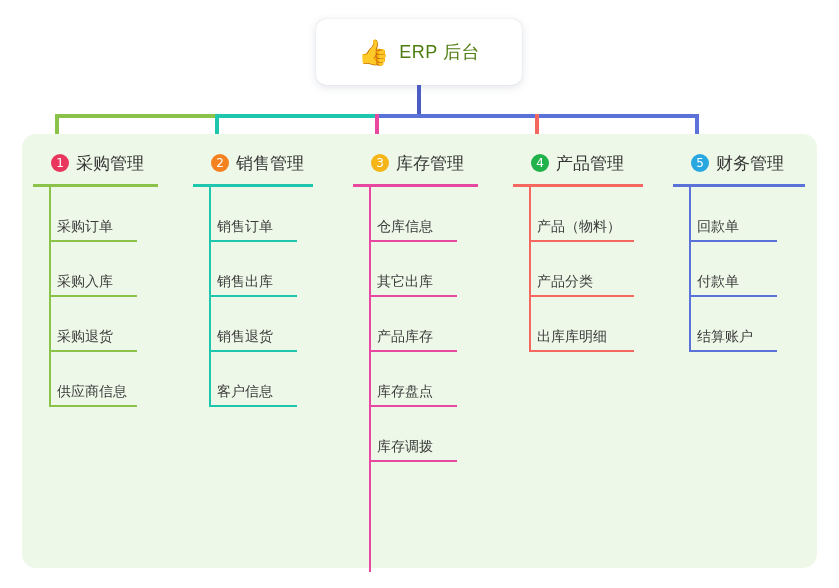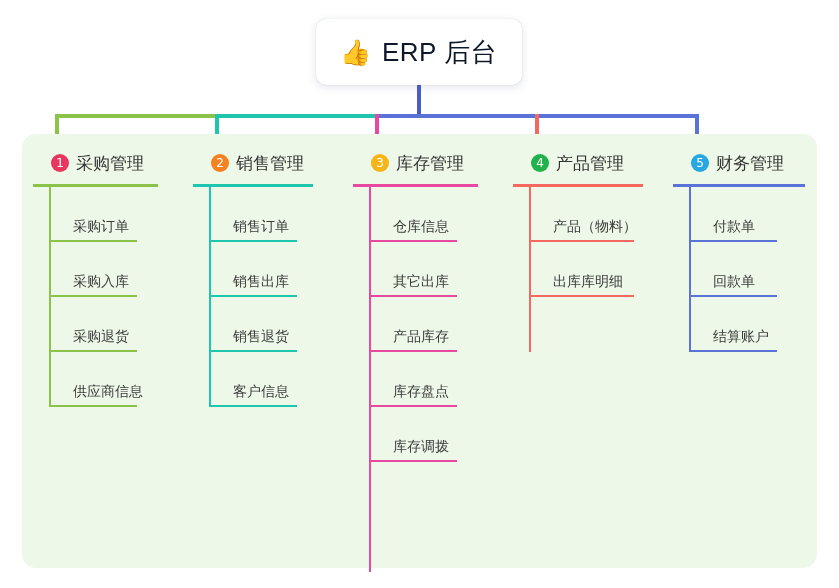--- a/index.html
+++ b/index.html
@@ -30,22 +30,22 @@
     align-items: center;
     justify-content: center;
     gap: 10px;
     box-sizing: border-box;
   }
   #root-card .root-emoji {
     font-size: 25px;
     line-height: 1;
   }
   #root-card .root-title {
-    font-size: 26px;
-    color: #0f172a;
+    font-size: 18px;
+    color: #4d7c0f;
     letter-spacing: 0.5px;
     white-space: nowrap;
   }
 
   
   #root-stem {
     position: absolute;
     left: 417px;
     top: 85px;
     width: 4px;
@@ -128,21 +128,21 @@
     width: 2px;
   }
   .leaf {
     position: relative;
     height: 55px;
     box-sizing: border-box;
     padding-left: 18px;
   }
   .leaf-label {
     position: absolute;
-    left: 24px;
+    left: 8px;
     bottom: 6px;
     font-size: 14px;
     color: #3b3b3b;
     white-space: nowrap;
   }
   .leaf-rule {
     position: absolute;
     left: 0;
     bottom: 0;
     height: 2px;
@@ -258,40 +258,44 @@
         <span class="col-title">产品管理</span>
       </div>
       <div class="col-rule" style="background: rgb(244, 104, 95); width: 130px;"></div>
       <div class="branch">
         <div class="spine" style="background: rgb(244, 104, 95); height: 165px;"></div>
         <div class="leaf">
           <span class="leaf-label">产品（物料）</span>
           <div class="leaf-rule" style="background: rgb(244, 104, 95); width: 105px;"></div>
         </div>
         <div class="leaf">
+          <span class="leaf-label">产品分类</span>
+          <div class="leaf-rule" style="background: rgb(244, 104, 95); width: 105px;"></div>
+        </div>
+        <div class="leaf">
           <span class="leaf-label">出库库明细</span>
           <div class="leaf-rule" style="background: rgb(244, 104, 95); width: 105px;"></div>
         </div>
       </div>
     </div>
     <div class="column" style="left: 651px; top: 14px;">
       <div class="col-head">
         <span class="badge" style="background: rgb(41, 167, 225);">5</span>
         <span class="col-title">财务管理</span>
       </div>
       <div class="col-rule" style="background: rgb(91, 114, 216); width: 132px;"></div>
       <div class="branch">
         <div class="spine" style="background: rgb(91, 114, 216); height: 165px;"></div>
         <div class="leaf">
+          <span class="leaf-label">回款单</span>
+          <div class="leaf-rule" style="background: rgb(91, 114, 216); width: 88px;"></div>
+        </div>
+        <div class="leaf">
           <span class="leaf-label">付款单</span>
           <div class="leaf-rule" style="background: rgb(91, 114, 216); width: 88px;"></div>
         </div>
         <div class="leaf">
-          <span class="leaf-label">回款单</span>
-          <div class="leaf-rule" style="background: rgb(91, 114, 216); width: 88px;"></div>
-        </div>
-        <div class="leaf">
           <span class="leaf-label">结算账户</span>
           <div class="leaf-rule" style="background: rgb(91, 114, 216); width: 88px;"></div>
         </div>
       </div>
     </div>
   </div>
 
 </body></html>

